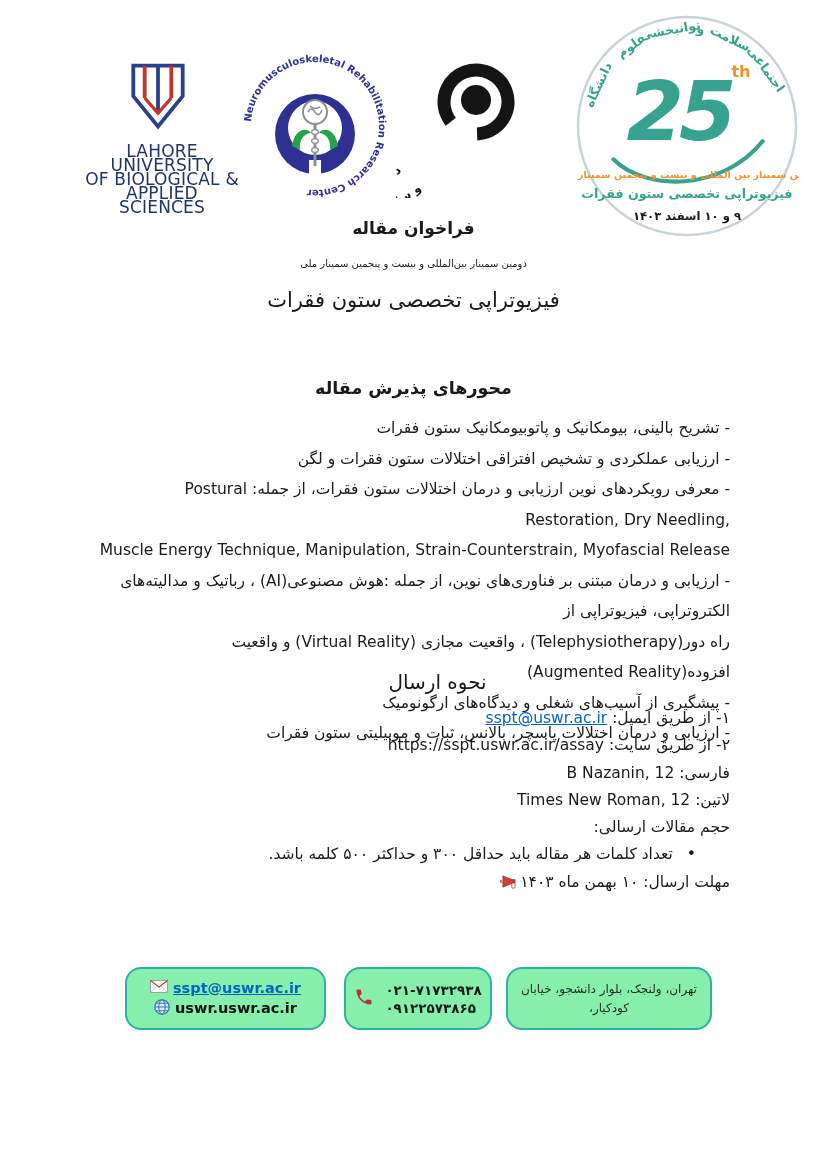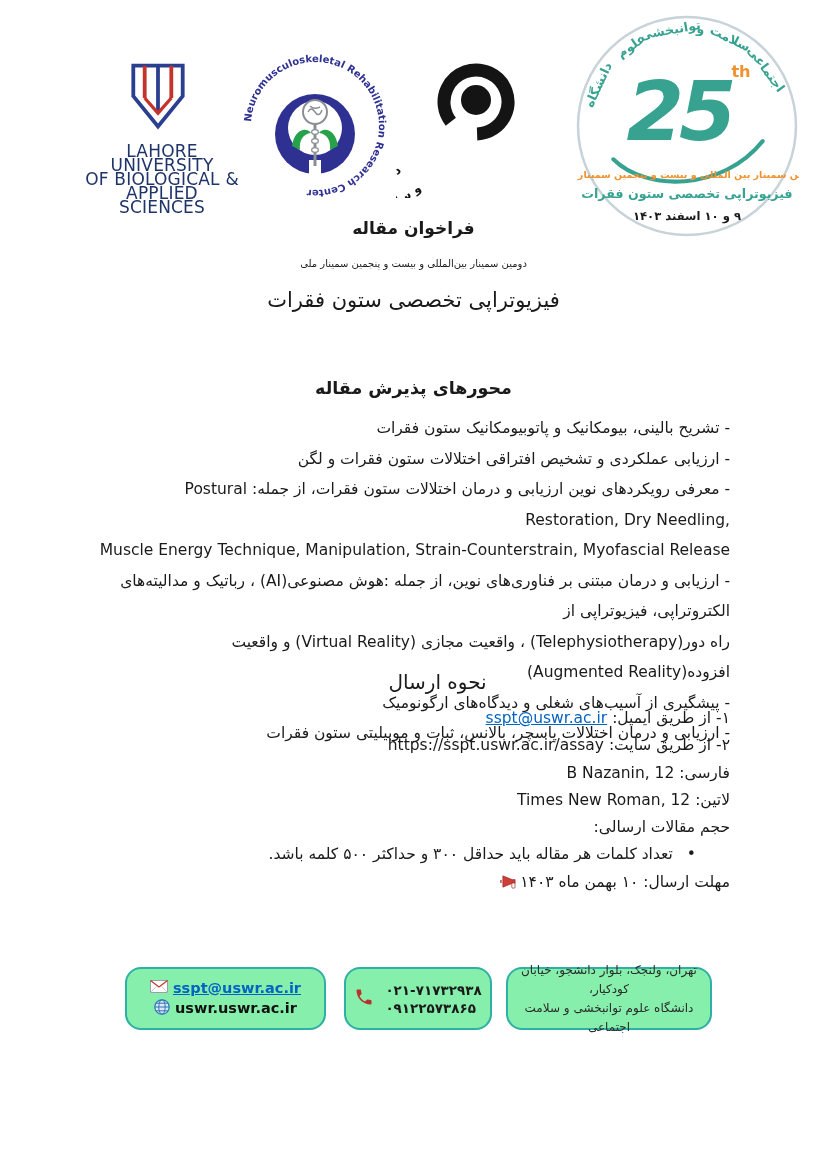--- a/index.html
+++ b/index.html
@@ -181,16 +181,15 @@
           </svg></span>
       <span class="nums">
         <span>۰۲۱-۷۱۷۳۲۹۳۸</span>
         <span>۰۹۱۲۲۵۷۳۸۶۵</span>
       </span>
     </div>
   </div>
 
   <div class="fbox fbox-addr">
     <div>تهران، ولنجک، بلوار دانشجو، خیابان کودکیار،</div>
-    <div>دانشگاه علوم توانبخشی و سلامت اجتماعی</div>
   </div>
 
 </div>
 
 </body></html>

